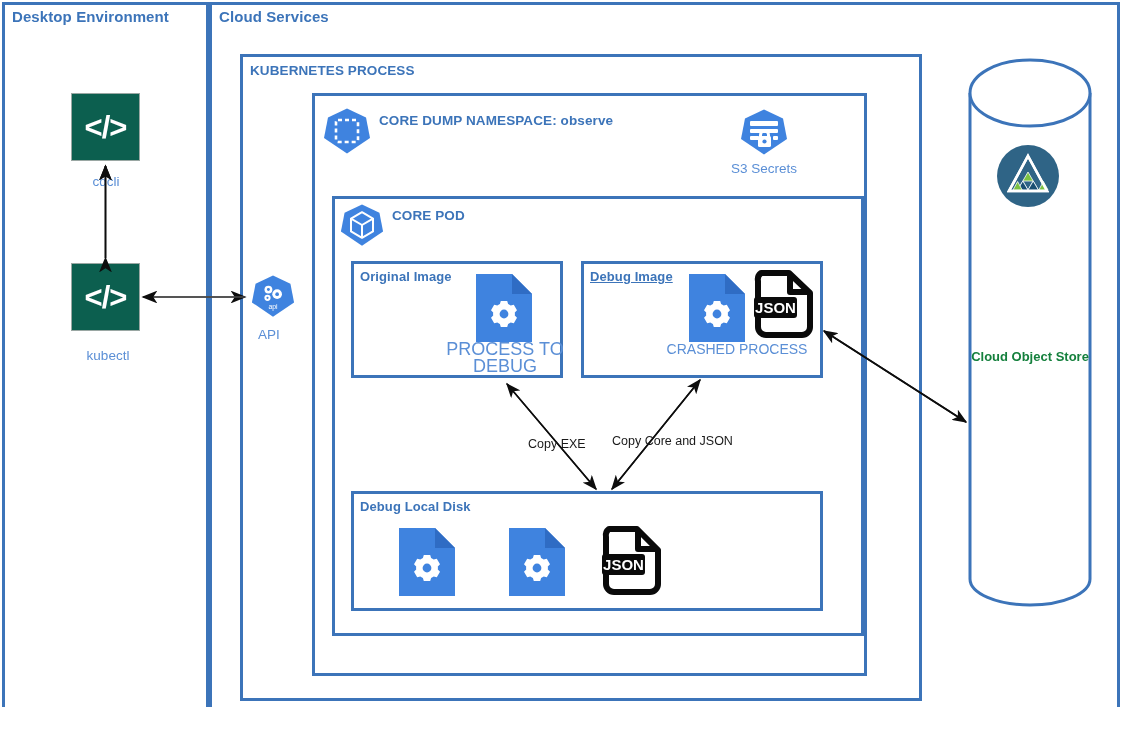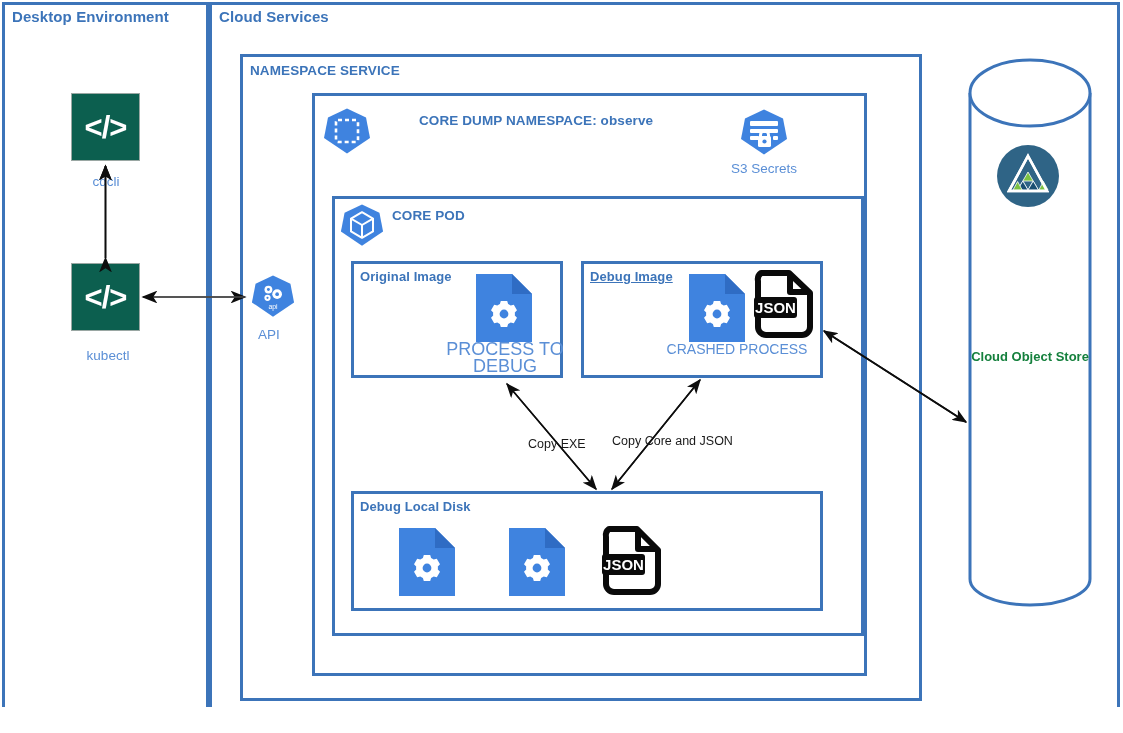--- a/index.html
+++ b/index.html
@@ -84,31 +84,31 @@
 
 <div id="canvas">
 
   <div class="box" style="left:2px; top:2px; width:207px; height:728px;"></div>
   <div class="box-title" style="left:12px; top:8px; font-size:15px;">Desktop Environment</div>
 
   <div class="box" style="left:209px; top:2px; width:911px; height:728px;"></div>
   <div class="box-title" style="left:219px; top:8px; font-size:15px;">Cloud Services</div>
 
   <div class="box" style="left:240px; top:54px; width:682px; height:647px;"></div>
-  <div class="box-title" style="left:250px; top:63px; font-size:13.5px;">NAMESPACE SERVICE</div>
+  <div class="box-title" style="left:250px; top:63px; font-size:13.5px;">KUBERNETES PROCESS</div>
 
   <div class="box" style="left:312px; top:93px; width:555px; height:583px;"></div>
 
   <div class="icon" style="left:323px; top:107px; width:48px; height:48px;">
     <svg width="48" height="48" viewBox="0 0 48 48">
       <polygon points="24,1.5 43,10.5 47,31 24,46.5 1,31 5,10.5" fill="#3f83df"></polygon>
       <rect x="13" y="13" width="22" height="22" rx="2" fill="none" stroke="#ffffff" stroke-width="2.6" stroke-dasharray="4,3"></rect>
     </svg>
   </div>
-  <div class="box-title" style="left:379px; top:113px; font-size:13.5px;margin-left:40px;">CORE DUMP NAMESPACE: observe</div>
+  <div class="box-title" style="left:379px; top:113px; font-size:13.5px;">CORE DUMP NAMESPACE: observe</div>
 
   <div class="icon" style="left:740px; top:108px; width:48px; height:48px;">
     <svg width="48" height="48" viewBox="0 0 48 48">
       <polygon points="24,1.5 43,10.5 47,31 24,46.5 1,31 5,10.5" fill="#3f83df"></polygon>
       <rect x="10" y="13" width="28" height="5" rx="1" fill="#ffffff"></rect>
       <rect x="10" y="21" width="28" height="4" rx="1" fill="#ffffff"></rect>
       <rect x="10" y="28" width="9" height="4" rx="1" fill="#ffffff"></rect>
       <rect x="33" y="28" width="5" height="4" rx="1" fill="#ffffff"></rect>
       <path d="M19 27 a5.5 5.5 0 0 1 11 0 v2 h-3 v-2 a2.5 2.5 0 0 0 -5 0 v2 h-3 z" fill="#ffffff"></path>
       <rect x="18" y="28" width="13" height="11" rx="1.6" fill="#ffffff"></rect>

